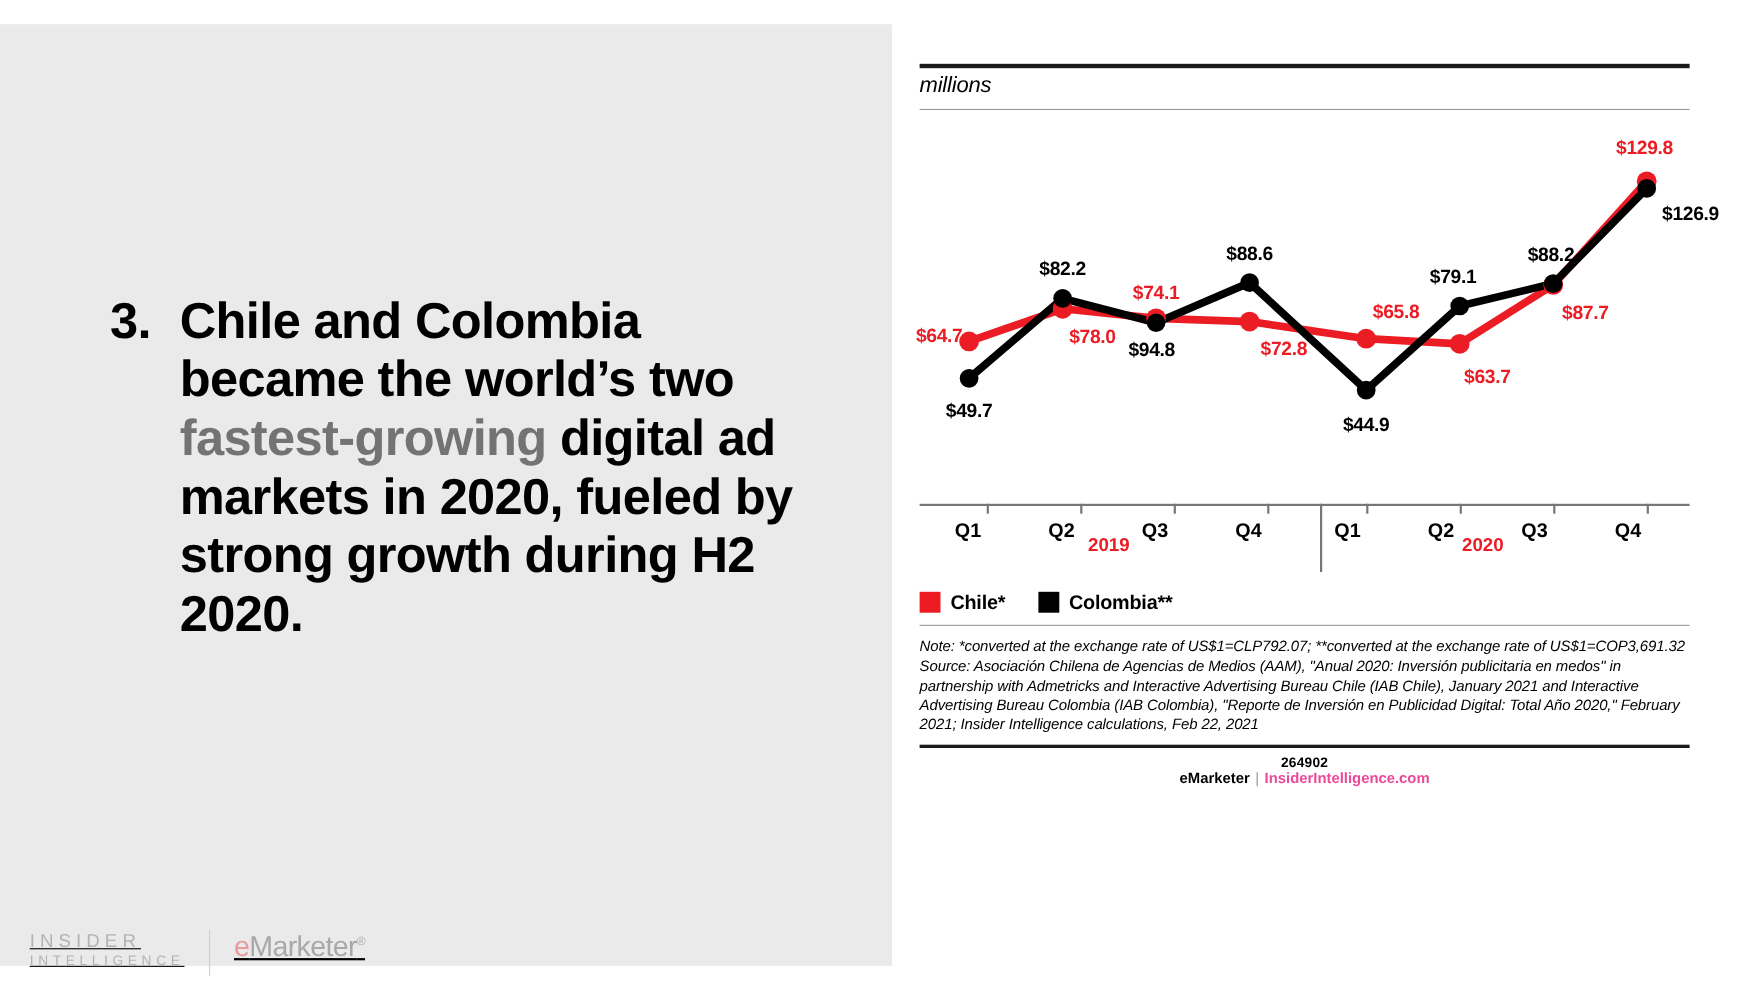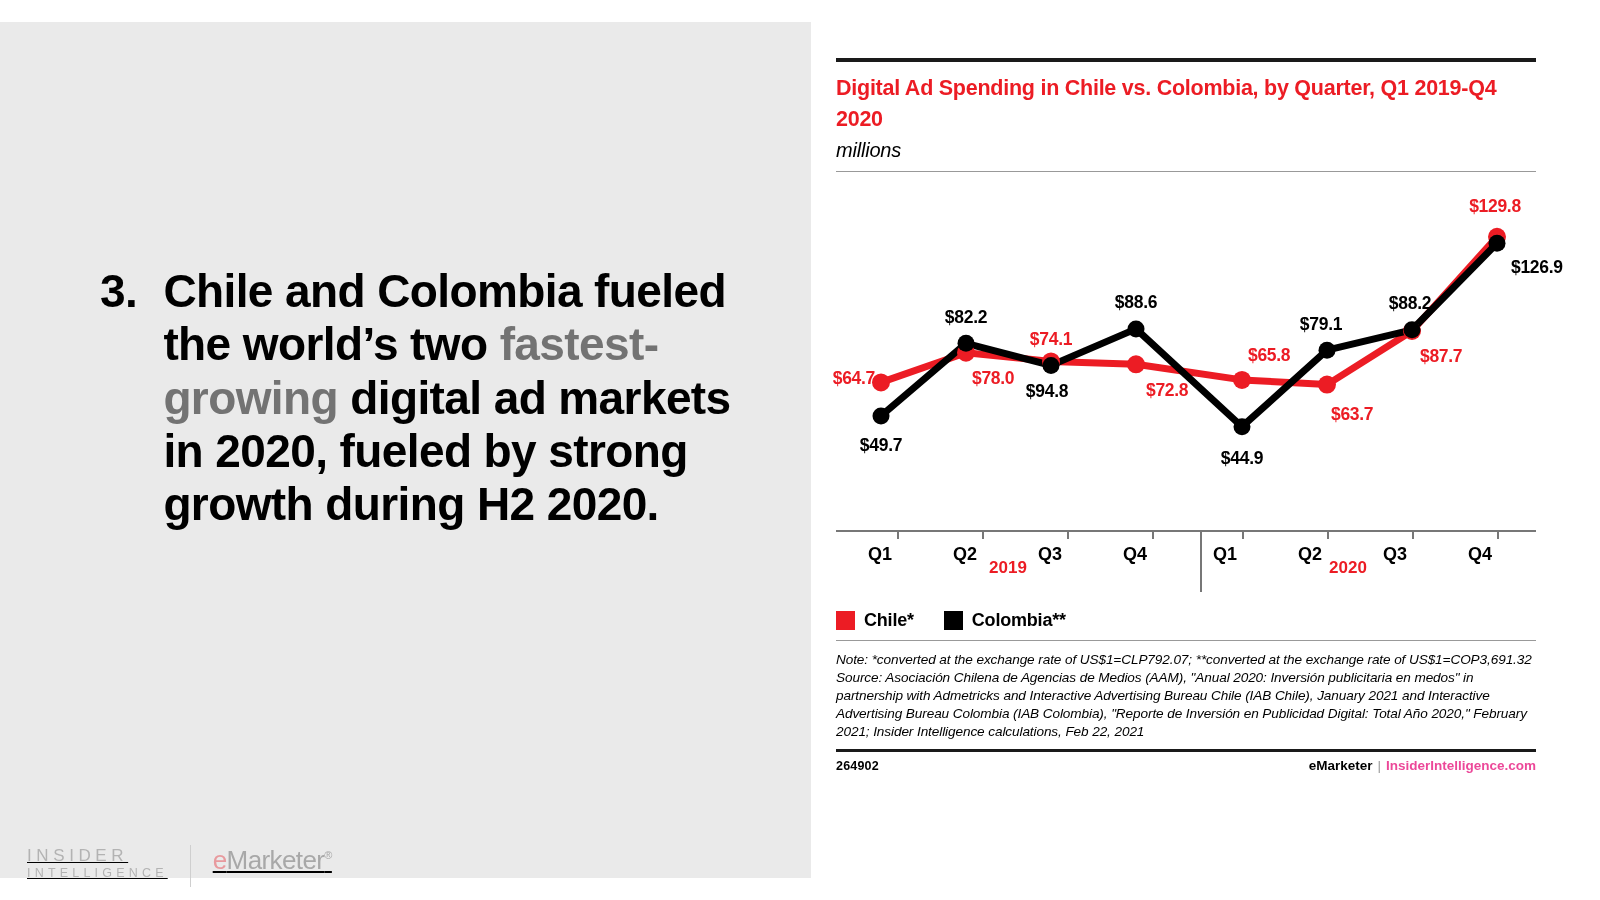--- a/index.html
+++ b/index.html
@@ -42,59 +42,58 @@
   
   #axis-wrap{position:relative;width:700px;height:78px;}
   #axis-line{position:absolute;left:0;top:0;width:700px;height:2px;background:#777;}
   .tick{position:absolute;top:0;width:2px;height:9px;background:#777;}
   .qlabel{position:absolute;top:14px;font-size:18px;font-weight:bold;transform:translateX(-50%);}
   #axis-divider{position:absolute;left:364px;top:0;width:1.5px;height:62px;background:#777;}
   .ylabel{position:absolute;top:28px;font-size:17px;font-weight:bold;color:#ec1c24;transform:translateX(-50%);}
 
   
   #legend{display:flex;align-items:center;margin-top:2px;}
-  .legend-item{display:flex;align-items:center;margin-right:30px;}
+  .legend-item{display:flex;margin-right:30px;}
   .swatch{width:19px;height:19px;margin-right:9px;}
   .legend-label{font-size:18px;font-weight:bold;letter-spacing:-0.2px;}
 
   
   #notes{margin-top:10px;}
   #notes p{margin:0;font-style:italic;font-size:13.6px;line-height:1.31;letter-spacing:-0.1px;}
 
-  #footer-row{display:flex;justify-content:space-between;align-items:center;margin-top:6px;}
+  #footer-row{display:flex;justify-content:space-between;align-items:center;margin-top:6px;flex-direction:column;}
   #footer-id{font-size:12.5px;font-weight:bold;letter-spacing:0.2px;}
   #footer-brand{font-size:13.5px;font-weight:bold;}
   #footer-brand .sep{color:#999;font-weight:normal;margin:0 5px;}
   #footer-brand .site{color:#ec4899;}
 </style>
 </head>
 <body>
 
 <div id="left-panel">
 
   <div id="headline">
     <div id="headline-number">3.</div>
-    <div id="headline-text"><span>Chile and Colombia fueled the world’s two </span><span class="hl-red">fastest-growing</span><span> digital ad markets in 2020, fueled by strong growth during H2 2020.</span></div>
+    <div id="headline-text"><span>Chile and Colombia became the world’s two </span><span class="hl-red">fastest-growing</span><span> digital ad markets in 2020, fueled by strong growth during H2 2020.</span></div>
   </div>
 
   <div id="brand-logo">
     <div class="brand-insider">
       <span class="l1">INSIDER</span>
       <span class="l2">INTELLIGENCE</span>
     </div>
     <div class="brand-div"></div>
     <div class="brand-emarketer"><span class="e">e</span><span>Marketer</span><span class="reg">®</span></div>
   </div>
 </div>
 
 <div id="chart-card">
 
   <div class="rule-thick"></div>
 
-  <div id="chart-title">Digital Ad Spending in Chile vs. Colombia, by Quarter, Q1 2019-Q4 2020</div>
   <div id="chart-subtitle">millions</div>
 
   <div class="rule-thin"></div>
 
   <div id="plot-area">
     <svg id="plot-svg" width="700" height="358">
         <path d="M 45 210.4 L 130 180.7 L 215 189.4 L 300 192.3 L 406 207.9 L 491 212.6 L 576 159.0 L 661 64.8" fill="none" stroke="#ec1c24" stroke-width="7" stroke-linejoin="round" stroke-linecap="round"></path>
         <path d="M 45 243.9 L 130 171.3 L 215 193.4 L 300 156.9 L 406 254.7 L 491 178.2 L 576 157.8 L 661 71.3" fill="none" stroke="#000000" stroke-width="7" stroke-linejoin="round" stroke-linecap="round"></path>
         <circle cx="45" cy="210.4" r="9" fill="#ec1c24"></circle>
         <circle cx="130" cy="180.7" r="9" fill="#ec1c24"></circle>

